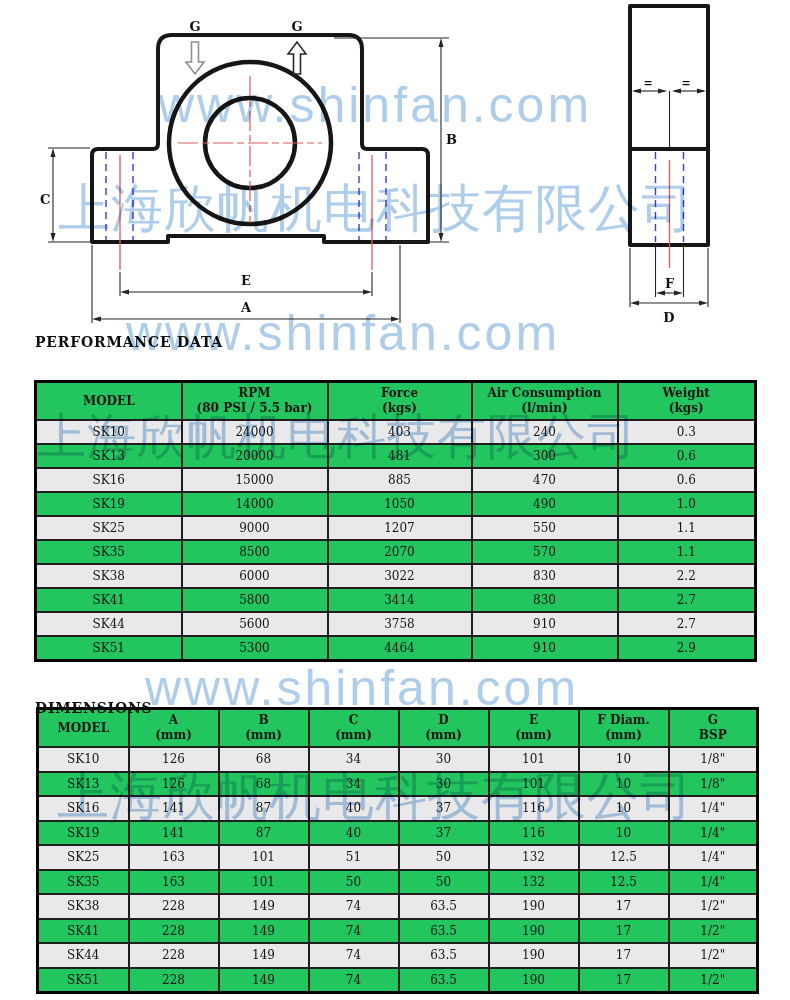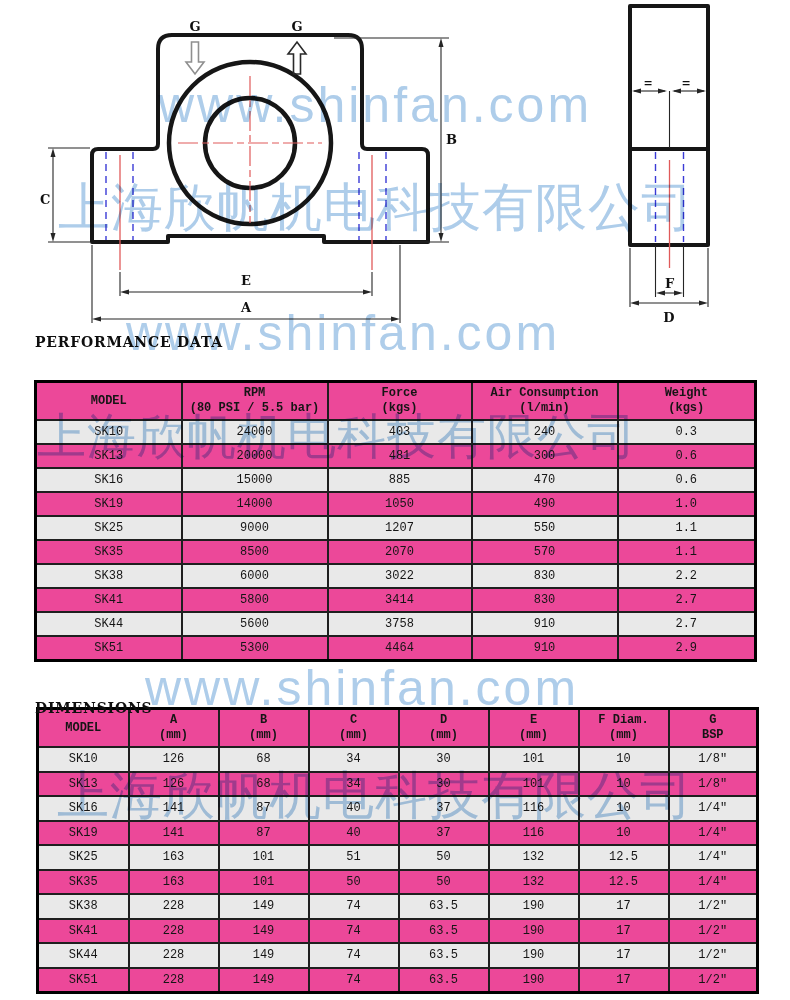--- a/index.html
+++ b/index.html
@@ -6,21 +6,21 @@
   .page {
     position:relative; width:790px; height:1000px; background:#ffffff;
     overflow:hidden; font-family:"DejaVu Serif","Liberation Serif",serif; color:#151515;
   }
   
   .wm {
     position:absolute; line-height:1; white-space:nowrap; z-index:30;
     mix-blend-mode:multiply; pointer-events:none; font-weight:normal;
   }
   .wm-url { font-family:Liberation Sans, sans-serif; font-size:50px; letter-spacing:3px; }
-  .wm-cn  { font-family:Liberation Serif, serif;    font-size:52px; letter-spacing:1px; }
+  .wm-cn  { font-family:Liberation Sans, sans-serif;    font-size:52px; letter-spacing:1px; }
   
   .dwg { position:absolute; z-index:10; }
   .ol   { stroke:#161616; stroke-width:4; fill:none; stroke-linejoin:round; stroke-linecap:round; }
   .ol45 { stroke:#161616; stroke-width:4.5; fill:none; }
   .dim  { stroke:#252525; stroke-width:1.1; fill:none; }
   .ah   { fill:#252525; stroke:none; }
   .redl { stroke:#e05a5a; stroke-width:1.3; fill:none; }
   .redc { stroke:#e05a5a; stroke-width:1.2; fill:none; stroke-dasharray:20 4 7 4; }
   .bluel{ stroke:#3b3bd6; stroke-width:1.4; fill:none; stroke-dasharray:7 5; }
   .garrow-l { stroke:#8f8f8f; stroke-width:1.6; fill:none; stroke-linejoin:miter; }
@@ -28,21 +28,21 @@
   .lbl   { font-family:"DejaVu Serif","Liberation Serif",serif; font-weight:bold; font-size:13px; fill:#101010; }
   .lbleq { font-family:"DejaVu Serif","Liberation Serif",serif; font-weight:bold; font-size:11px; fill:#101010; }
   
   .section-title {
     position:absolute; left:35px; font-weight:bold; font-size:14px;
     letter-spacing:0.8px; color:#0e0e0e; z-index:5;
   }
   
   table.data-table {
     position:absolute; border-collapse:collapse; table-layout:fixed;
-    border:3px solid #000; z-index:2; background:#ec4899;font-family:Liberation Mono, monospace;
+    border:3px solid #000; z-index:2; background:#22c55e;
   }
   table.data-table th, table.data-table td {
     border:2px solid #1f1f1f; text-align:center; vertical-align:middle;
     font-size:12px; padding:0 2px; overflow:hidden;
   }
   table.data-table th { font-weight:bold; padding:3px 2px; }
   table.data-table th .l1, table.data-table th .l2 { line-height:15px; }
   table.data-table td { height:22px; }
   table.dims-table td { height:22.5px; }
   table.data-table tbody tr:nth-child(odd) td { background:#e9e9e9; }

